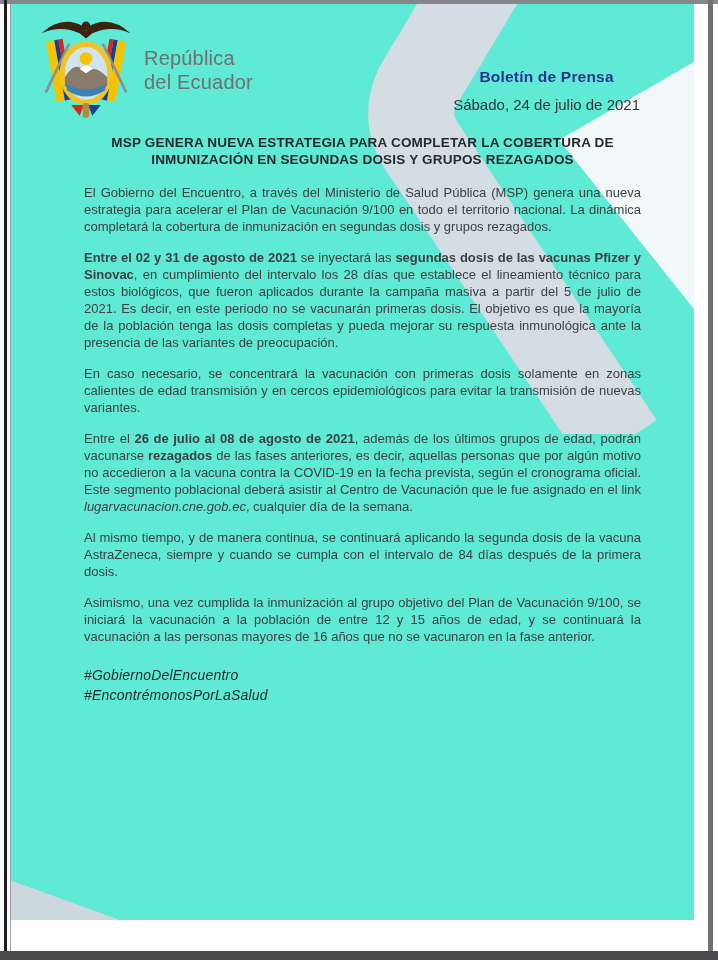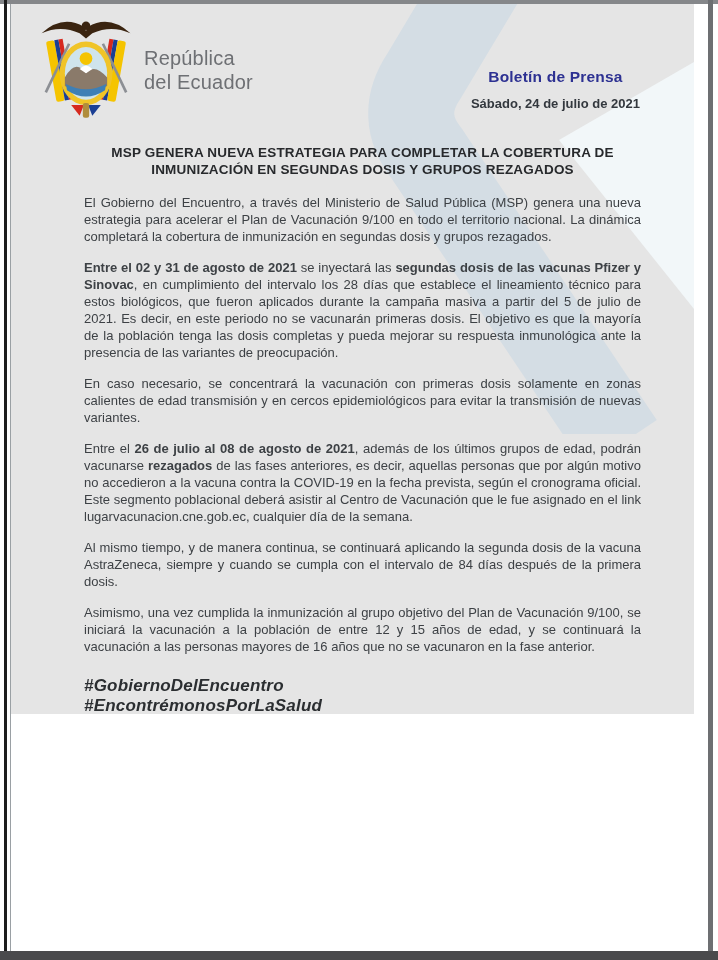--- a/index.html
+++ b/index.html
@@ -10,55 +10,55 @@
   }
   
   .edge-top{position:absolute;left:0;top:0;width:718px;height:4px;background:#85878a;}
   .edge-left{position:absolute;left:4px;top:0;width:3px;height:960px;background:#1c1c1c;}
   .edge-left2{position:absolute;left:10px;top:4px;width:1px;height:948px;background:#9aa0a4;}
   .edge-right{position:absolute;left:708px;top:0;width:5px;height:960px;background:#6d6f72;}
   .edge-bottom{position:absolute;left:0;top:951px;width:718px;height:9px;background:#4a4a4c;}
 
   
   .page{
-    position:absolute;left:11px;top:4px;width:683px;height:710px;
-    background:#e5e5e5;overflow:hidden;
+    position:absolute;left:11px;top:4px;width:683px;height:916px;
+    background:#5eead4;overflow:hidden;
   }
   .deco-svg{position:absolute;left:0;top:0;pointer-events:none;}
   .corner-shape{
     position:absolute;left:-45px;top:860px;width:250px;height:130px;
     background:#cdd7de;border-top-right-radius:55px;
     transform:rotate(20deg);transform-origin:top left;
   }
 
   
   .coat{position:absolute;left:22px;top:8px;}
   .brand{
     position:absolute;left:133px;top:42px;
     color:#6e7074;font-size:20px;line-height:24px;font-weight:400;
     letter-spacing:0.2px;
   }
   .bulletin{position:absolute;right:54px;top:64px;text-align:center;}
   .bulletin-label{color:var(--navy);font-size:15.5px;font-weight:bold;letter-spacing:0.2px;}
-  .bulletin-date{margin-top:10px;color:#33383e;font-size:13px;font-weight:bold;}
+  .bulletin-date{margin-top:10px;color:#33383e;font-size:15px;font-weight:normal;}
 
   
   .doc{
     position:absolute;left:73px;top:128px;width:557px;
     color:#3d4145;font-size:13px;line-height:17px;
   }
   .doc h1{
-    margin:12px 0 16px;color:#27292c;font-size:13.5px;line-height:17px;
+    margin:2px 0 16px;color:#27292c;font-size:13.5px;line-height:17px;
     font-weight:bold;text-align:center;letter-spacing:0.2px;
   }
   .doc p{margin:0 0 14px;text-align:justify;}
   .sg-b{font-weight:bold;}
-  .sg-i{}
-  .hashtags{margin-top:21px;color:#2b2e31;font-size:17px;line-height:19.5px;
-    font-weight:bold;font-style:italic;letter-spacing:0.2px;}
+  .sg-i{font-style:italic;}
+  .hashtags{margin-top:21px;color:#2b2e31;font-size:14px;line-height:19.5px;
+    font-weight:normal;font-style:italic;letter-spacing:0.2px;}
 
   
   .ministry{
     position:absolute;left:26px;top:917px;
     color:var(--navy);font-size:15.5px;font-weight:bold;letter-spacing:0.2px;
   }
   .gob-logo{position:absolute;left:440px;top:924px;width:215px;}
   .gob-chevrons{margin-left:38px;display:block;}
   .gob-row{display:flex;align-items:center;margin-top:-5px;}
   .gob-word{color:#272e88;font-size:20px;font-weight:bold;letter-spacing:0.3px;}

